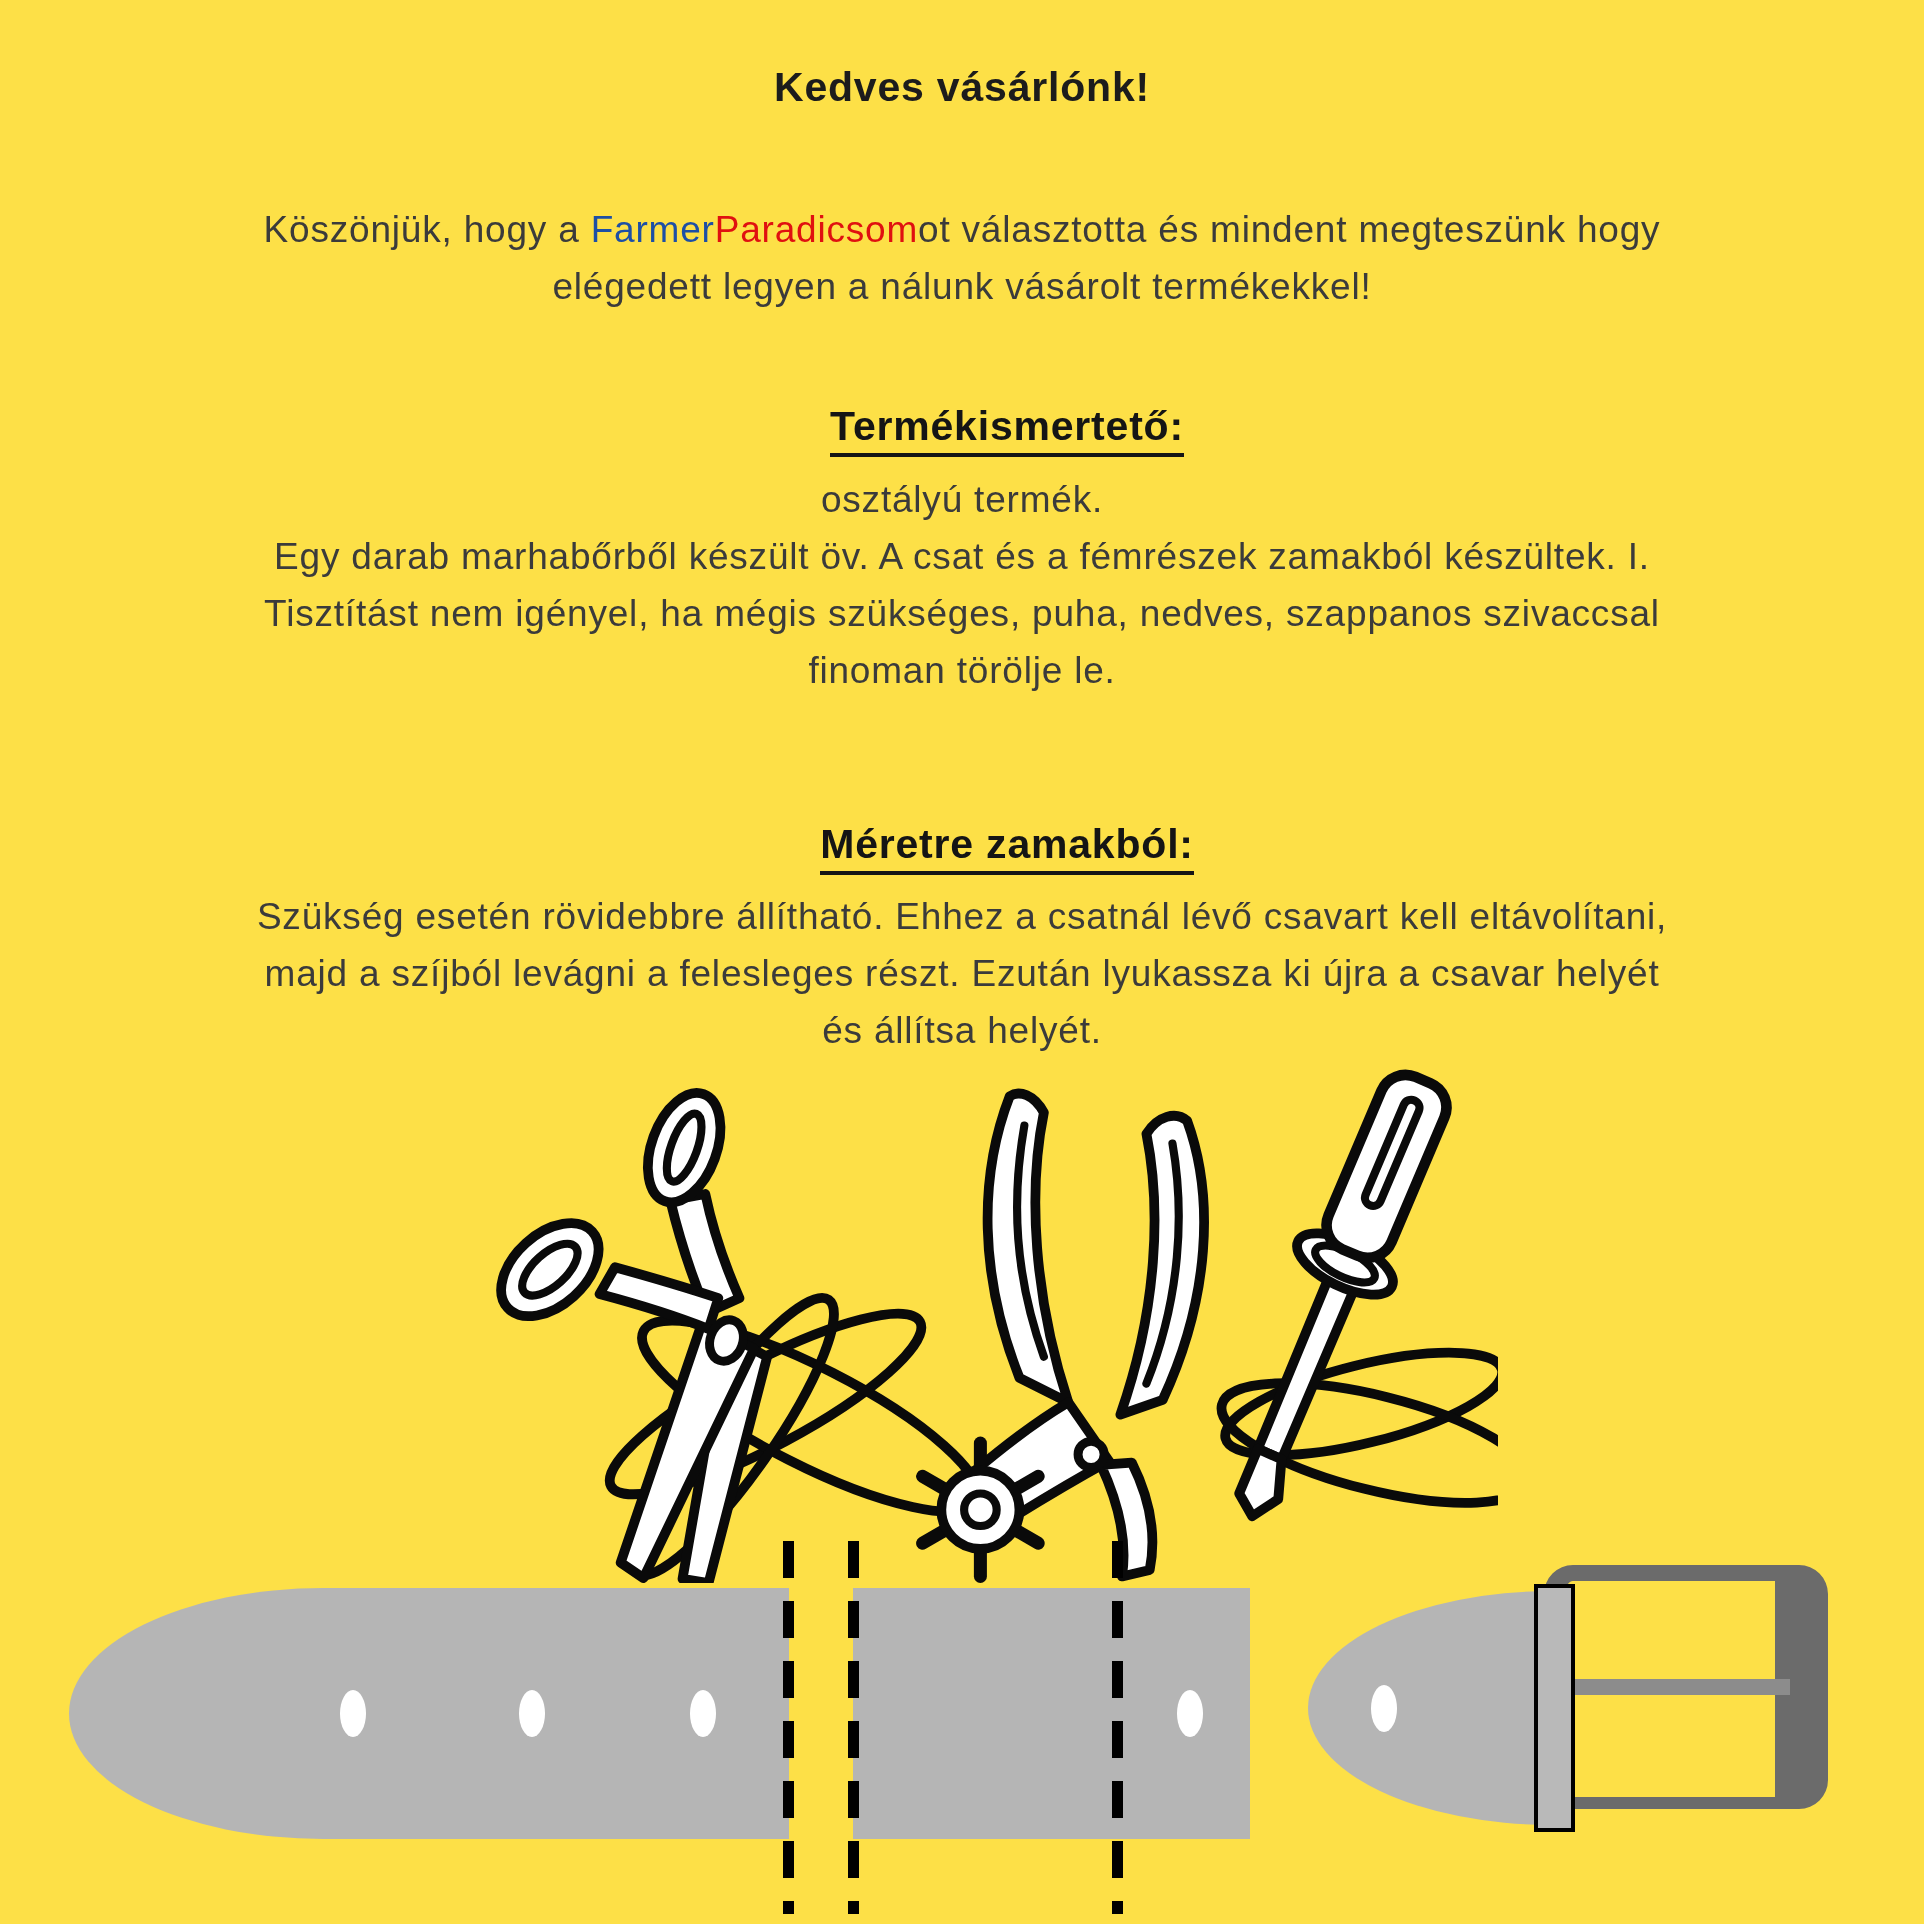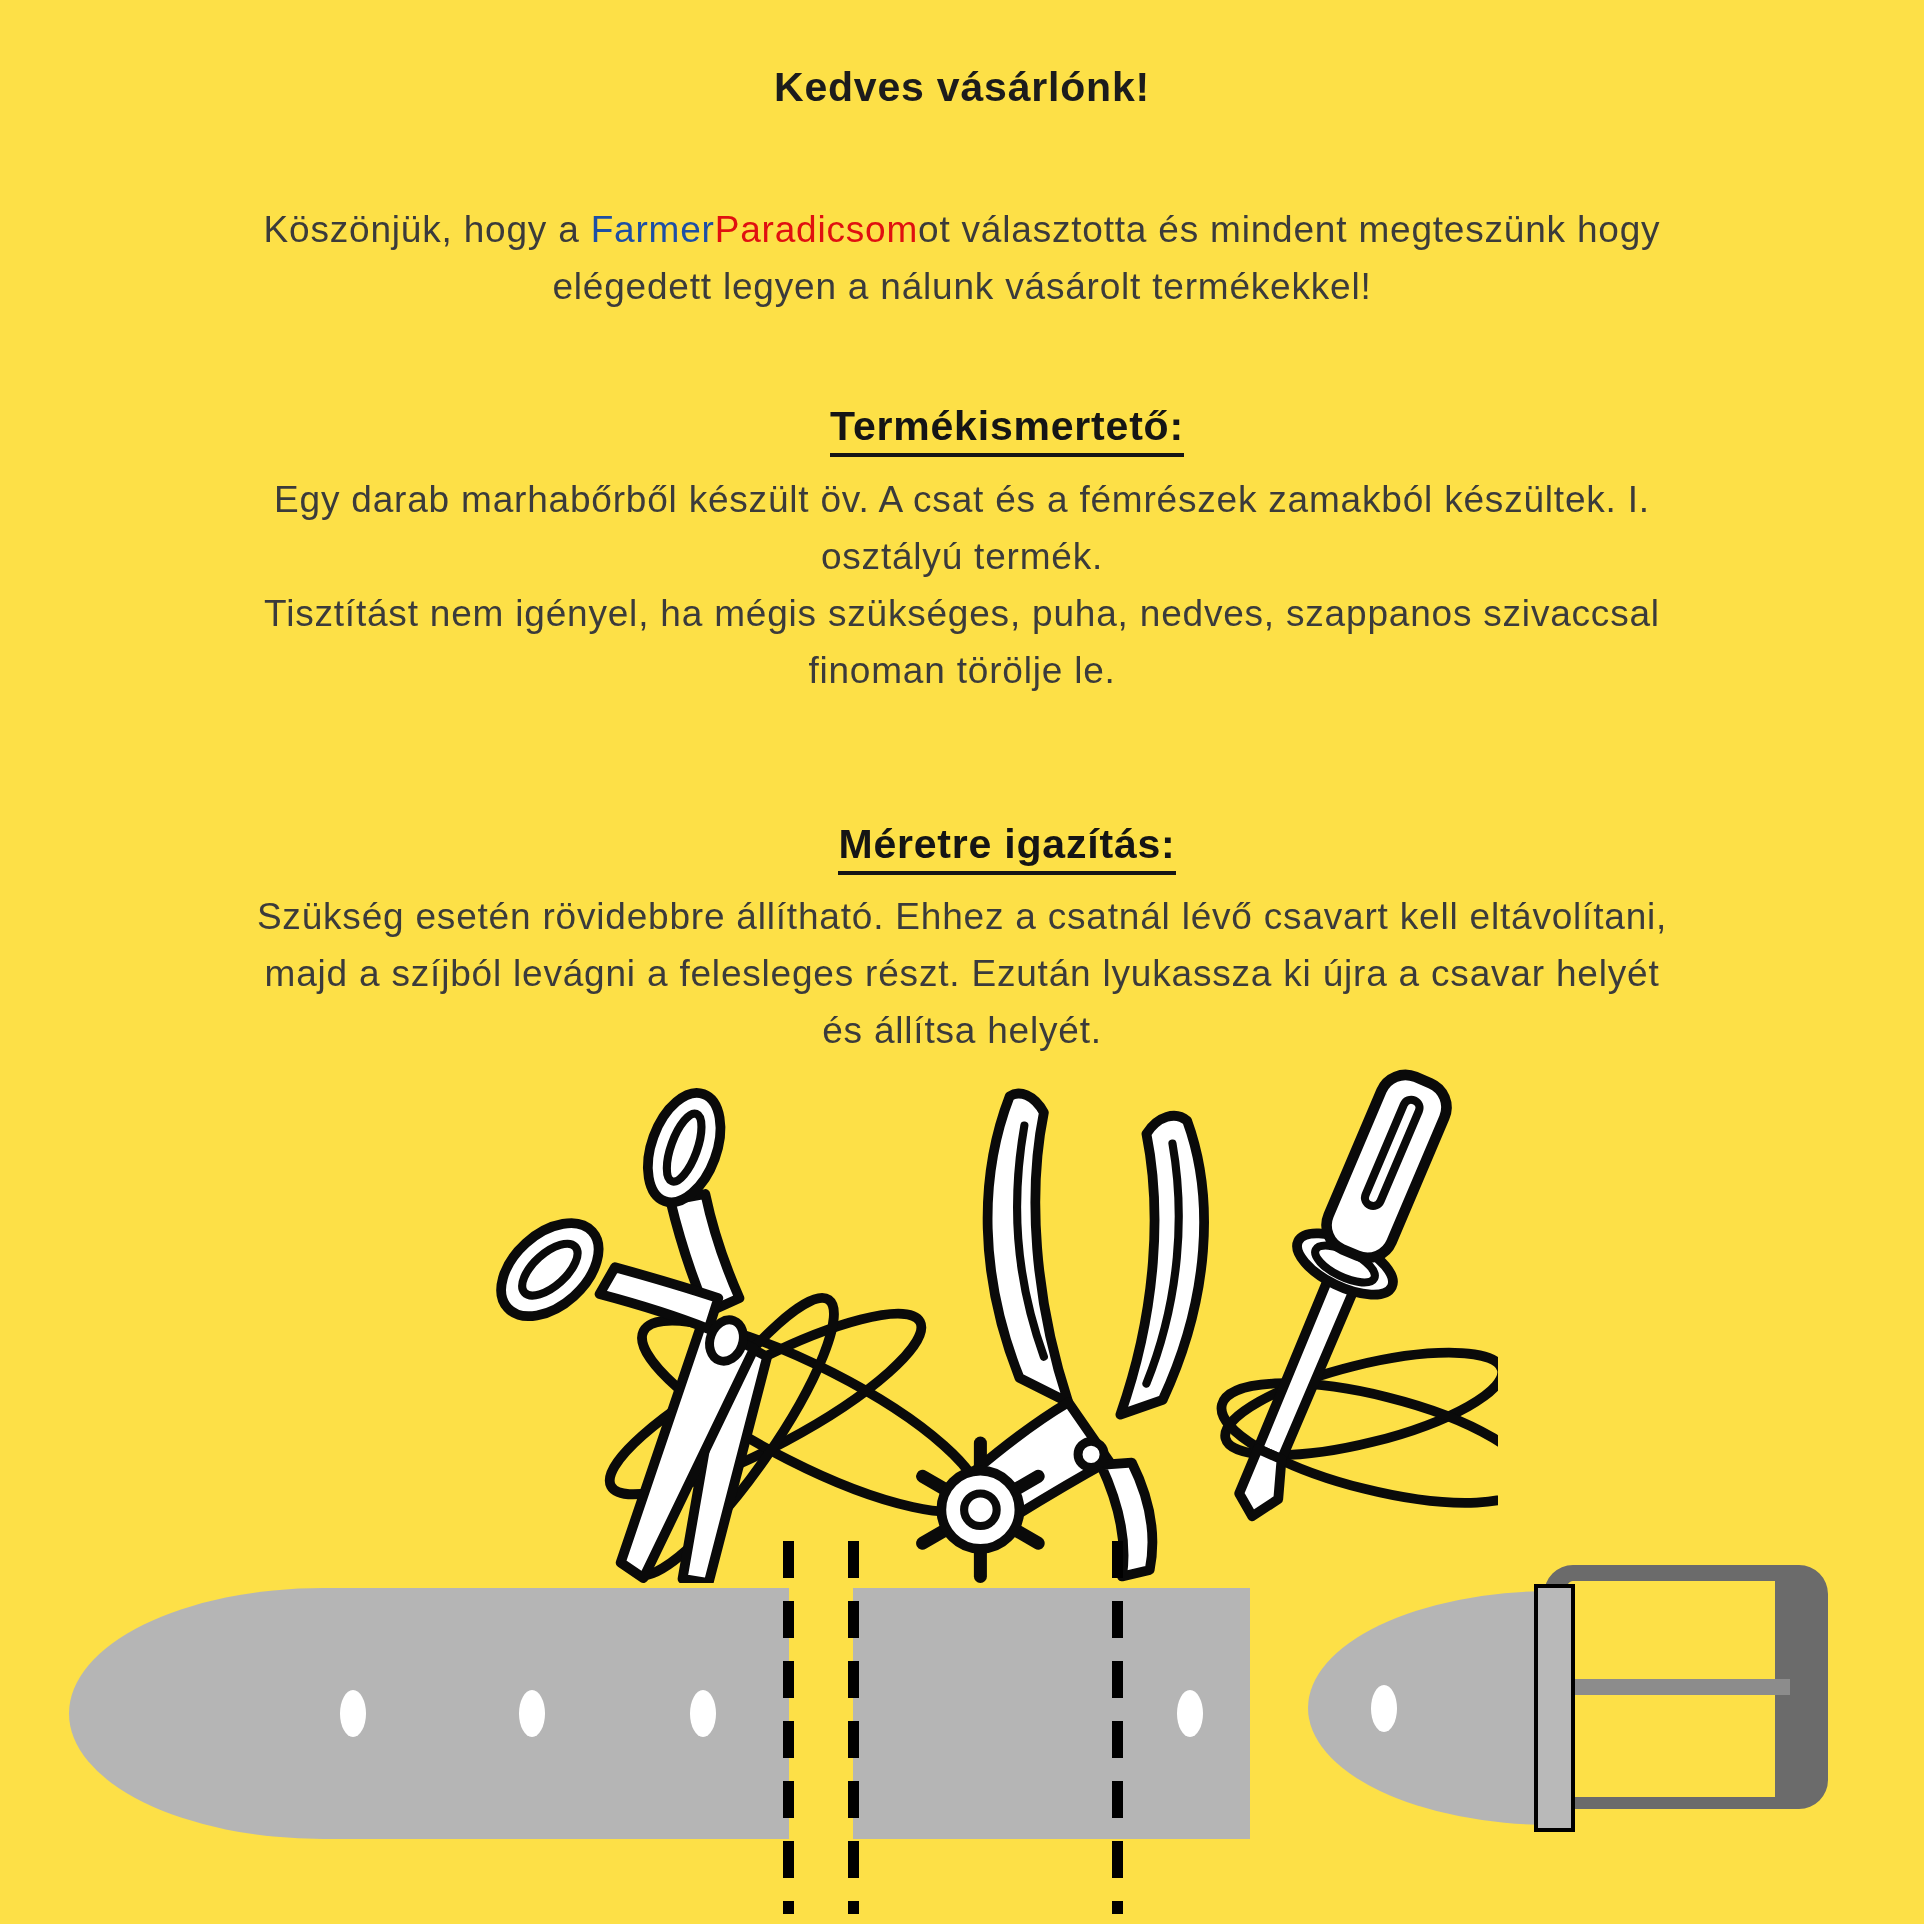--- a/index.html
+++ b/index.html
@@ -89,28 +89,28 @@
 
   <div class="intro-block">
     <div class="textline"><span>Köszönjük, hogy a </span><span class="brand-blue">Farmer</span><span class="brand-red">Paradicsom</span><span>ot választotta és mindent megteszünk hogy</span></div>
     <div class="textline">elégedett legyen a nálunk vásárolt termékekkel!</div>
   </div>
 
   <div class="section-heading heading-product">
     <span>Termékismertető:</span>
   </div>
   <div class="body-product">
+    <div class="textline">osztályú termék.</div>
     <div class="textline">Egy darab marhabőrből készült öv. A csat és a fémrészek zamakból készültek. I.</div>
-    <div class="textline">osztályú termék.</div>
     <div class="textline">Tisztítást nem igényel, ha mégis szükséges, puha, nedves, szappanos szivaccsal</div>
     <div class="textline">finoman törölje le.</div>
   </div>
 
   <div class="section-heading heading-sizing">
-    <span>Méretre igazítás:</span>
+    <span>Méretre zamakból:</span>
   </div>
   <div class="body-sizing">
     <div class="textline">Szükség esetén rövidebbre állítható. Ehhez a csatnál lévő csavart kell eltávolítani,</div>
     <div class="textline">majd a szíjból  levágni a felesleges részt. Ezután lyukassza ki újra a csavar helyét</div>
     <div class="textline">és állítsa helyét.</div>
   </div>
 
   <svg class="tools-svg" width="1058" height="529" viewBox="0 0 1300 650" fill="none" stroke="#0a0a0a" stroke-width="12" stroke-linecap="round" stroke-linejoin="round">
 
     <g>

